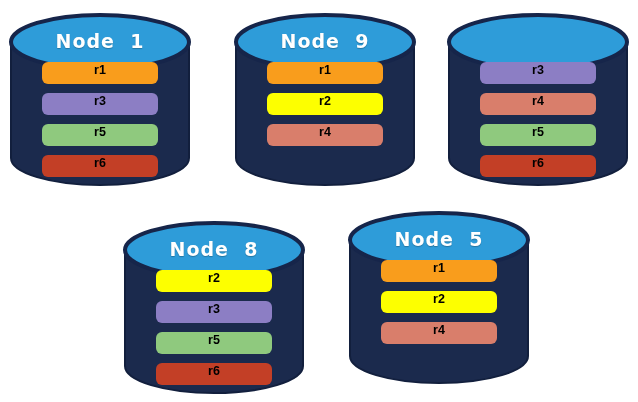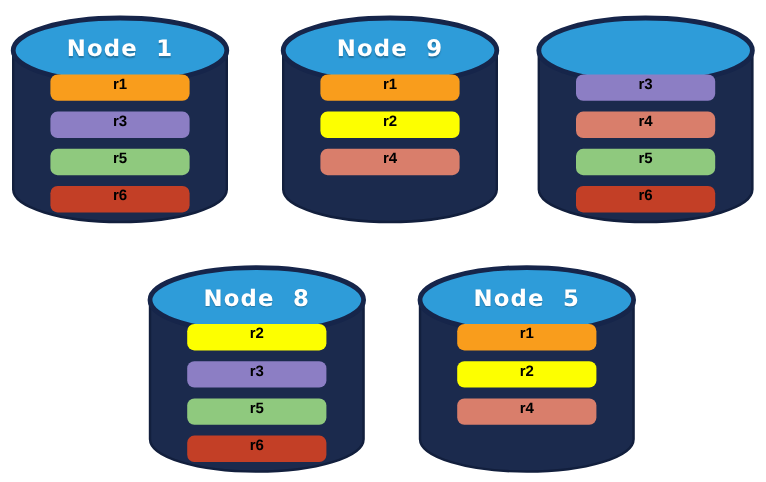--- a/index.html
+++ b/index.html
@@ -103,21 +103,21 @@
         <ellipse class="cyl-top" cx="92" cy="32" rx="89" ry="27" fill="#2E9CD9" stroke="#16254A" stroke-width="4"></ellipse>
       </svg>
       <div class="node-label" style="color: rgb(255, 255, 255);">Node  8</div>
       <div class="replica-list">
         <div class="bar" style="background: rgb(253, 255, 0); color: rgb(0, 0, 0);">r2</div>
         <div class="bar" style="background: rgb(140, 126, 196); color: rgb(0, 0, 0);">r3</div>
         <div class="bar" style="background: rgb(143, 201, 126); color: rgb(0, 0, 0);">r5</div>
         <div class="bar" style="background: rgb(195, 63, 38); color: rgb(0, 0, 0);">r6</div>
       </div>
     </div>
-    <div class="node" style="left: 347px; top: 218px;">
+    <div class="node" style="left: 347px; top: 208px;">
       <svg viewBox="0 0 184 180" aria-hidden="true">
         <path class="cyl-body" d="M3,32 L3,148 A89,27 0 0 0 181,148 L181,32 Z" fill="#1B2A4D" stroke="#121F3D" stroke-width="2"></path>
         <ellipse class="cyl-top" cx="92" cy="32" rx="89" ry="27" fill="#2E9CD9" stroke="#16254A" stroke-width="4"></ellipse>
       </svg>
       <div class="node-label" style="color: rgb(255, 255, 255);">Node  5</div>
       <div class="replica-list">
         <div class="bar" style="background: rgb(249, 157, 28); color: rgb(0, 0, 0);">r1</div>
         <div class="bar" style="background: rgb(253, 255, 0); color: rgb(0, 0, 0);">r2</div>
         <div class="bar" style="background: rgb(217, 126, 107); color: rgb(0, 0, 0);">r4</div>
       </div>

